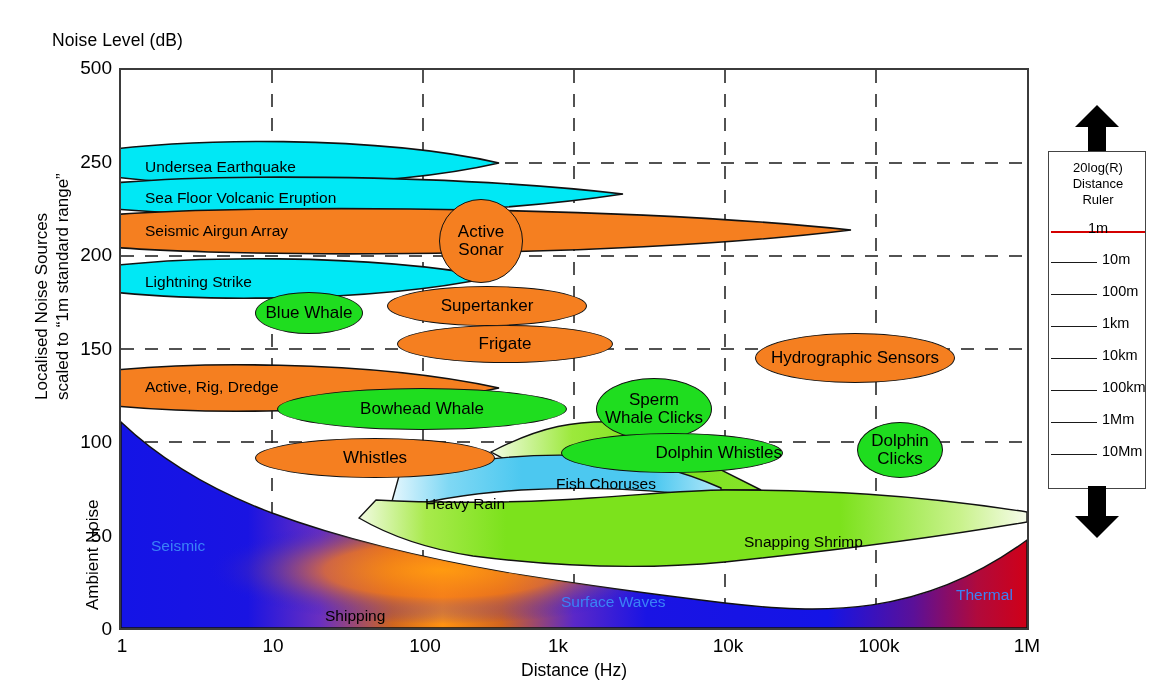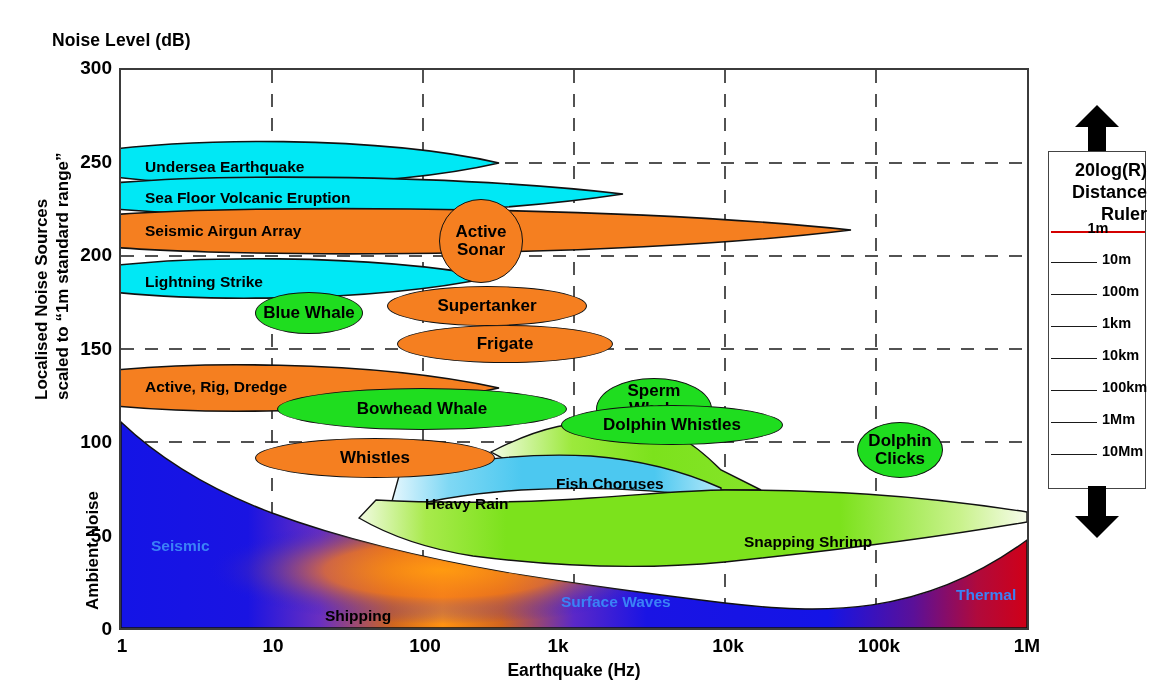--- a/index.html
+++ b/index.html
@@ -1,21 +1,21 @@
 <!DOCTYPE html>
 <html><head>
 <meta charset="utf-8">
 <style>
   html,body{margin:0;padding:0;}
   body{
     width:1170px;height:700px;background:#ffffff;
     font-family:"Liberation Sans", sans-serif;
     color:#000;overflow:hidden;position:relative;
   }
-  #root{position:absolute;left:0;top:0;width:1170px;height:545px;font-weight:bold;}
+  #root{position:absolute;left:0;top:0;width:1170px;height:545px;}
 
   .abs{position:absolute;}
 
   
   #title-noise-level{
     left:52px;top:30px;font-size:17.5px;letter-spacing:.1px;
   }
   #xaxis-title{
     left:119px;top:660px;width:910px;text-align:center;font-size:17.5px;
   }
@@ -68,48 +68,48 @@
   .amb-label.white{color:#3b82f6;}
   .amb-label.black{color:#000;}
 
   
   #ruler-wrap{left:1048px;top:105px;width:100px;height:430px;}
   #ruler-box{
     position:absolute;left:0;top:46px;width:98px;height:338px;
     border:1.5px solid #444;box-sizing:border-box;background:#fff;
   }
   #ruler-title{
-    position:absolute;left:0;top:8px;width:98px;text-align:right;
-    font-size:18px;line-height:1.22;
+    position:absolute;left:0;top:8px;width:98px;text-align:center;
+    font-size:13px;line-height:1.22;
   }
   .ruler-tick{
     position:absolute;left:2px;width:46px;height:0;
     border-top:1.4px solid #1a1a1a;
   }
   .ruler-tick.red{border-top:2.2px solid #d40000;width:94px;left:2px;}
   .ruler-tick-label{
     position:absolute;font-size:14.5px;white-space:nowrap;
   }
   .ruler-tick-label.centered{left:0;width:98px;text-align:center;}
   svg.arrow{position:absolute;left:26px;}
 </style>
 </head>
 <body>
 
 <div id="root">
 
   <div class="abs" id="title-noise-level">Noise Level (dB)</div>
 
-  <div class="abs" id="xaxis-title">Earthquake (Hz)</div>
+  <div class="abs" id="xaxis-title">Distance (Hz)</div>
 
   <div class="abs ylab-rot" id="ylab-localised">Localised Noise Sources</div>
   <div class="abs ylab-rot" id="ylab-scaled">scaled to “1m standard range”</div>
   <div class="abs ylab-rot" id="ylab-ambient">Ambient Noise</div>
 
-  <div class="ytick-label abs" style="left:52px;top:57px">300</div>
+  <div class="ytick-label abs" style="left:52px;top:57px">500</div>
   <div class="ytick-label abs" style="left:52px;top:151px">250</div>
   <div class="ytick-label abs" style="left:52px;top:244px">200</div>
   <div class="ytick-label abs" style="left:52px;top:338px">150</div>
   <div class="ytick-label abs" style="left:52px;top:431px">100</div>
   <div class="ytick-label abs" style="left:52px;top:525px">50</div>
   <div class="ytick-label abs" style="left:52px;top:618px">0</div>
 
   <div class="xtick-label abs" style="left:92px;top:635px">1</div>
   <div class="xtick-label abs" style="left:243px;top:635px">10</div>
   <div class="xtick-label abs" style="left:395px;top:635px">100</div>
@@ -238,30 +238,33 @@
 
       <div class="ell orange abs" style="left:276px;top:255px;width:216px;height:38px;">
         <span>Frigate</span>
       </div>
 
       <div class="ell orange abs" style="left:266px;top:216px;width:200px;height:40px;">
         <span>Supertanker</span>
       </div>
 
 
+      <div class="ell orange abs" style="left:634px;top:263px;width:200px;height:50px;">
+        <span>Hydrographic Sensors</span>
+      </div>
 
       <div class="ell green abs" style="left:156px;top:318px;width:290px;height:42px;">
         <span>Bowhead Whale</span>
       </div>
 
       <div class="ell green abs" style="left:475px;top:308px;width:116px;height:62px;">
         <span style="max-width:100px;display:inline-block">Sperm Whale Clicks</span>
       </div>
 
-      <div class="ell green abs" style="left:440px;top:335px;width:222px;height:40px;">
+      <div class="ell green abs" style="left:440px;top:363px;width:222px;height:40px;justify-content:flex-end;">
         <span>Dolphin Whistles</span>
       </div>
 
       <div class="ell green abs" style="left:736px;top:352px;width:86px;height:56px;">
         <span style="max-width:70px;display:inline-block">Dolphin Clicks</span>
       </div>
 
       <div class="ell orange abs" style="left:134px;top:368px;width:240px;height:40px;">
         <span>Whistles</span>
       </div>

